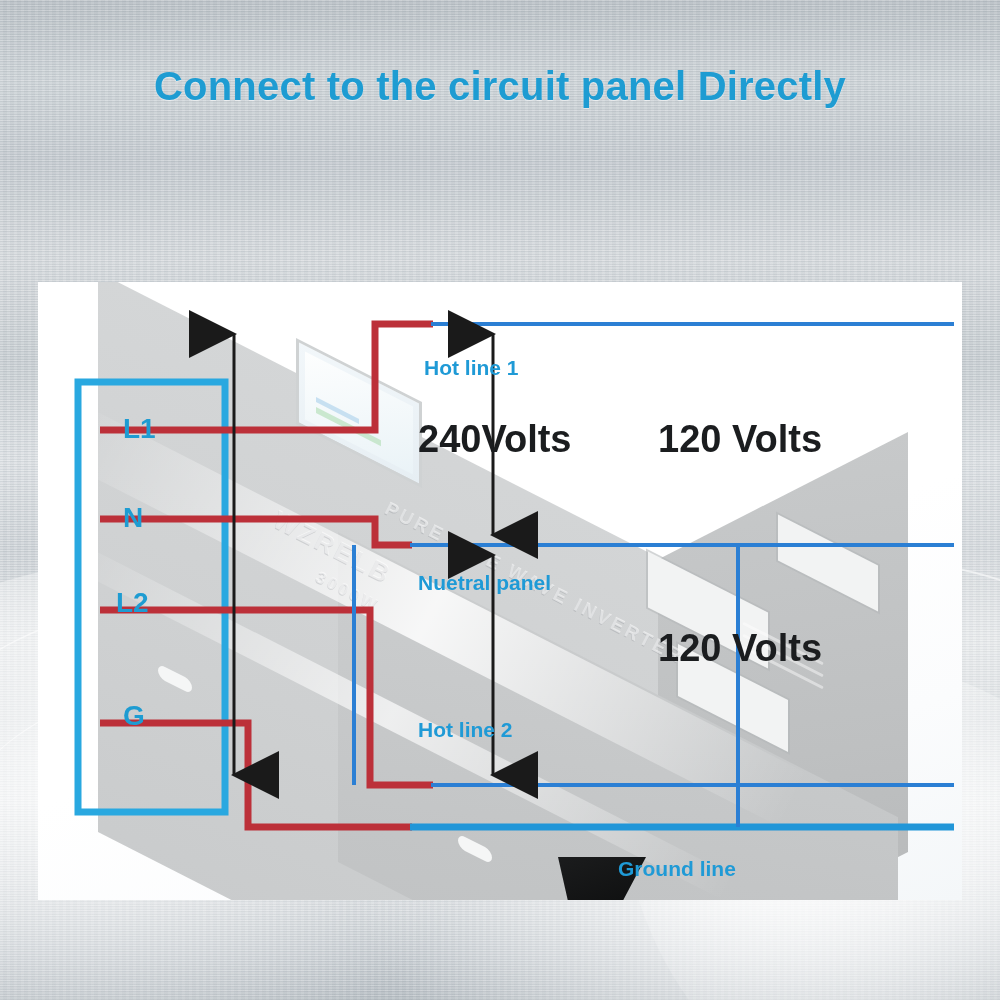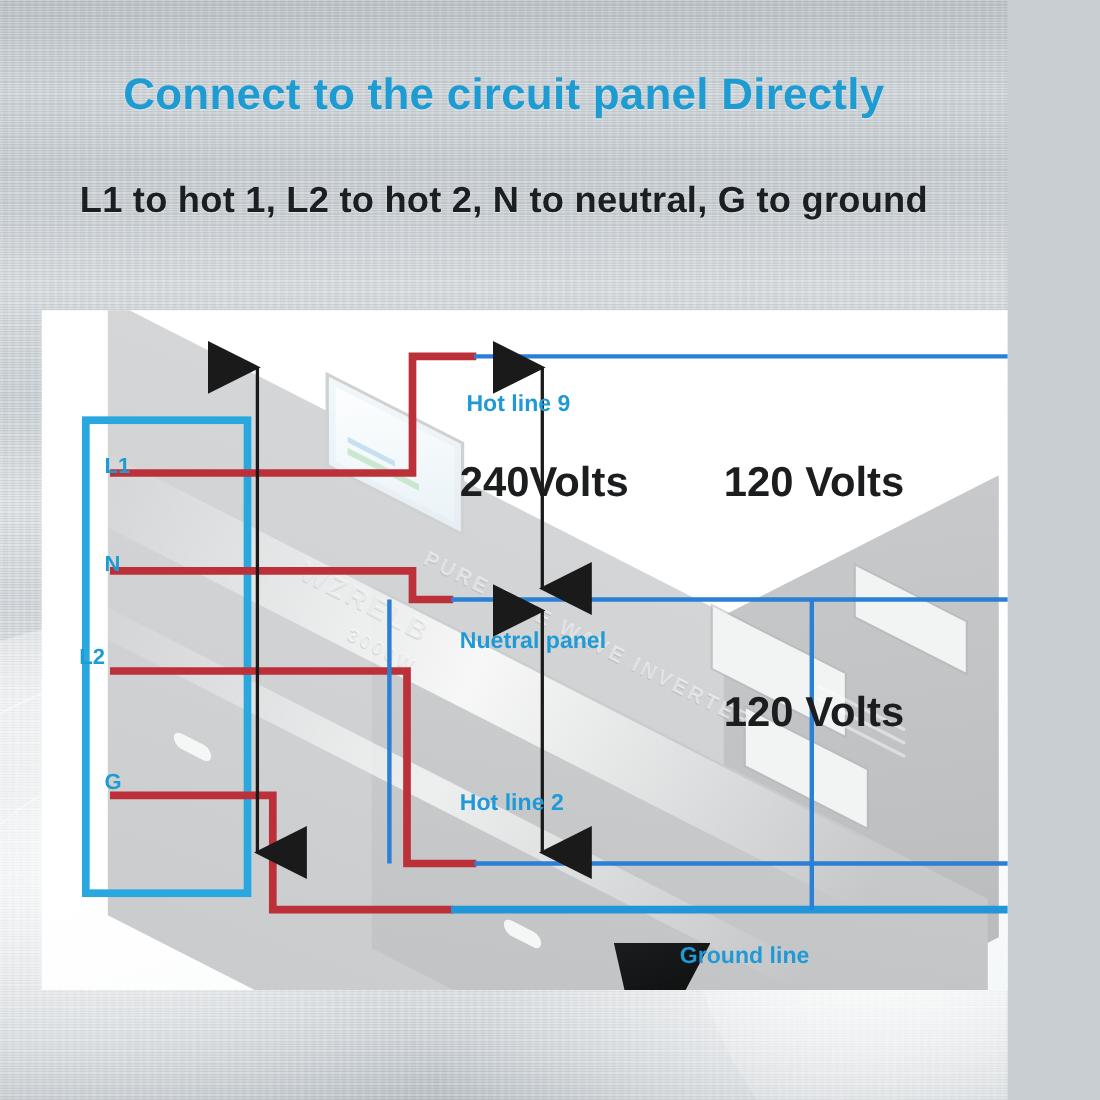--- a/index.html
+++ b/index.html
@@ -1,21 +1,21 @@
 <!DOCTYPE html>
 <html><head>
 <meta charset="utf-8">
 <style>
   html,body{margin:0;padding:0;}
   body{
     width:1000px;height:1000px;overflow:hidden;position:relative;
     font-family:"Liberation Sans","DejaVu Sans",sans-serif;
     background:#c9ced2;
   }
-  #stage{position:absolute;inset:0;width:916px;height:1000px;overflow:hidden;}
+  #stage{position:absolute;inset:0;width:1000px;height:1000px;overflow:hidden;}
 
   
   .metal{
     position:absolute;inset:0;
     background:
       linear-gradient(180deg,#b9c0c5 0%,#cdd3d7 8%,#c4cacf 16%,#d6dadd 26%,#c8ced2 36%,
                       #dde1e4 46%,#cfd4d8 55%,#e2e5e7 64%,#d2d7da 72%,#e6e9eb 80%,
                       #d8dcdf 88%,#c3c9ce 96%,#b7bec3 100%);
   }
   .metal:after{
@@ -109,40 +109,39 @@
   .wmark{
     position:absolute;color:rgba(255,255,255,.55);font-weight:bold;
     letter-spacing:3px;transform:rotate(27deg);white-space:nowrap;
     text-shadow:0 1px 0 rgba(120,125,130,.25);
   }
 
   
   .dsvg{position:absolute;left:0;top:0;width:924px;height:618px;}
 
   .lbl{position:absolute;font-weight:bold;white-space:nowrap;}
-  .lbl-term{color:#1e9cd2;font-size:20px;}
+  .lbl-term{color:#1e9cd2;font-size:28px;margin-left:28px;}
   .lbl-line{color:#1f9ad6;font-size:21px;}
   .lbl-volt{color:#1b1d1f;font-size:38px;font-weight:bold;}
 </style>
 </head>
 <body>
 
 <div id="stage">
 
   <div class="metal"></div>
   <div class="metal-streaks"></div>
   <div class="swoosh sw1"></div>
   <div class="swoosh sw2"></div>
   <div class="swoosh sw3"></div>
   <div class="arcline" style="left:-120px;top:600px;width:620px;height:460px;"></div>
   <div class="arcline" style="left:-60px;top:680px;width:520px;height:380px;"></div>
   <div class="arcline" style="left:560px;top:560px;width:640px;height:520px;"></div>
 
   <div class="title">Connect to the circuit panel Directly</div>
-  <div class="subtitle">L1 to hot 1, L2 to hot 2, N to neutral, G to ground</div>
 
   <div class="panel">
 
     <div class="panel-photo">
       <div class="inv inv-top"></div>
       <div class="inv inv-side"></div>
       <div class="inv inv-front"></div>
 
       <div class="lcd">
         <div class="lcd-in">
@@ -198,24 +197,24 @@
 
       <line x1="196" y1="52" x2="196" y2="493" stroke="#1a1a1a" stroke-width="3" marker-start="url(#arrUp)" marker-end="url(#arrDown)"></line>
 
       <line x1="455" y1="52" x2="455" y2="253" stroke="#1a1a1a" stroke-width="3" marker-start="url(#arrUp)" marker-end="url(#arrDown)"></line>
 
       <line x1="455" y1="273" x2="455" y2="493" stroke="#1a1a1a" stroke-width="3" marker-start="url(#arrUp)" marker-end="url(#arrDown)"></line>
     </svg>
 
     <div class="lbl lbl-term" style="left:57px;top:131px;">L1</div>
     <div class="lbl lbl-term" style="left:57px;top:220px;">N</div>
-    <div class="lbl lbl-term" style="left:34px;top:305px;">L2</div>
+    <div class="lbl lbl-term" style="left:50px;top:305px;">L2</div>
     <div class="lbl lbl-term" style="left:57px;top:418px;">G</div>
 
-    <div class="lbl lbl-line" style="left:386px;top:74px;">Hot line 9</div>
+    <div class="lbl lbl-line" style="left:386px;top:74px;">Hot line 1</div>
     <div class="lbl lbl-line" style="left:380px;top:289px;">Nuetral panel</div>
     <div class="lbl lbl-line" style="left:380px;top:436px;">Hot line 2</div>
     <div class="lbl lbl-line" style="left:580px;top:575px;">Ground line</div>
 
     <div class="lbl lbl-volt" style="left:380px;top:136px;">240Volts</div>
     <div class="lbl lbl-volt" style="left:620px;top:136px;">120 Volts</div>
     <div class="lbl lbl-volt" style="left:620px;top:345px;">120 Volts</div>
   </div>
 </div>
 

